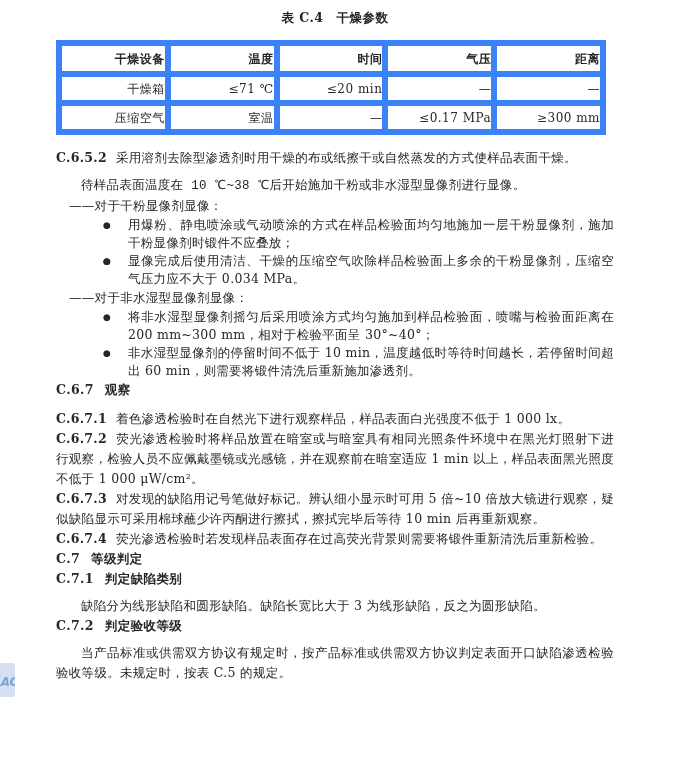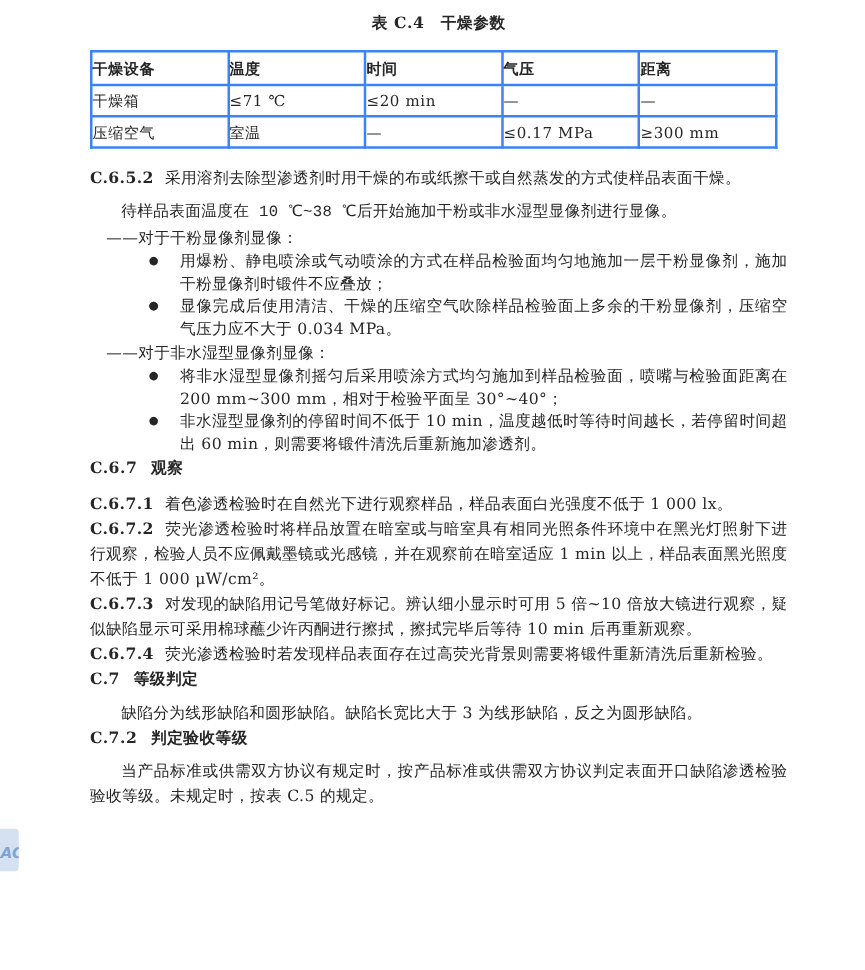--- a/index.html
+++ b/index.html
@@ -1,31 +1,31 @@
 <!DOCTYPE html>
 <html><head>
 <meta charset="utf-8">
 <style>
   html,body{margin:0;padding:0;}
   body{
     width:692px;height:776px;background:#ffffff;position:relative;overflow:hidden;
     font-family:"DejaVu Serif","Liberation Serif",serif;
     color:#262626;font-size:12.5px;line-height:20px;
   }
-  .page{position:absolute;left:72px;top:0;width:558px;text-align:justify;}
+  .page{position:absolute;left:56px;top:0;width:558px;text-align:justify;}
   .caption{text-align:center;font-weight:bold;margin:9px 0 14px 0;letter-spacing:.5px;line-height:17px;}
   .caption .t2{margin-left:13px;}
   table.params{
     width:550px;border-collapse:collapse;table-layout:fixed;
     border-top:2px solid #333;border-bottom:2px solid #333;
     border-left:1px solid #3a3a3a;border-right:1px solid #3a3a3a;
     font-size:12px;line-height:14px;
   }
   table.params th,table.params td{
-    border:2px solid #3b82f6;text-align:left;vertical-align:middle;
+    border:6px solid #3b82f6;text-align:right;vertical-align:middle;
     padding:0;letter-spacing:.5px;margin-left:43px;
   }
   table.params th{height:25px;font-weight:bold;}
   table.params td{height:23px;font-weight:normal;}
   .clause{margin:0;}
   .clause .num{font-weight:bold;margin-right:9px;letter-spacing:.3px;}
   .mt-c652{margin-top:13px;}
   h3.sec{font-size:12.5px;font-weight:bold;margin:0;line-height:20px;letter-spacing:.4px;}
   h3.sec .num{margin-right:11px;}
   .mt9{margin-top:9px;}
@@ -124,20 +124,23 @@
     <span class="num">C.6.7.3</span><span>对发现的缺陷用记号笔做好标记。辨认细小显示时可用 5 倍~10 倍放大镜进行观察，疑似缺陷显示可采用棉球蘸少许丙酮进行擦拭，擦拭完毕后等待 10 min 后再重新观察。</span>
   </p>
   <p class="clause">
     <span class="num">C.6.7.4</span><span>荧光渗透检验时若发现样品表面存在过高荧光背景则需要将锻件重新清洗后重新检验。</span>
   </p>
 
   <h3 class="sec mt9">
     <span class="num">C.7</span><span>等级判定</span>
   </h3>
 
+  <h3 class="sec mt9">
+    <span class="num">C.7.1</span><span>判定缺陷类别</span>
+  </h3>
 
   <p class="indent mt7">缺陷分为线形缺陷和圆形缺陷。缺陷长宽比大于 3 为线形缺陷，反之为圆形缺陷。</p>
 
   <h3 class="sec mt9">
     <span class="num">C.7.2</span><span>判定验收等级</span>
   </h3>
 
   <p class="indent mt7">当产品标准或供需双方协议有规定时，按产品标准或供需双方协议判定表面开口缺陷渗透检验验收等级。未规定时，按表 C.5 的规定。</p>
 
 </div>

